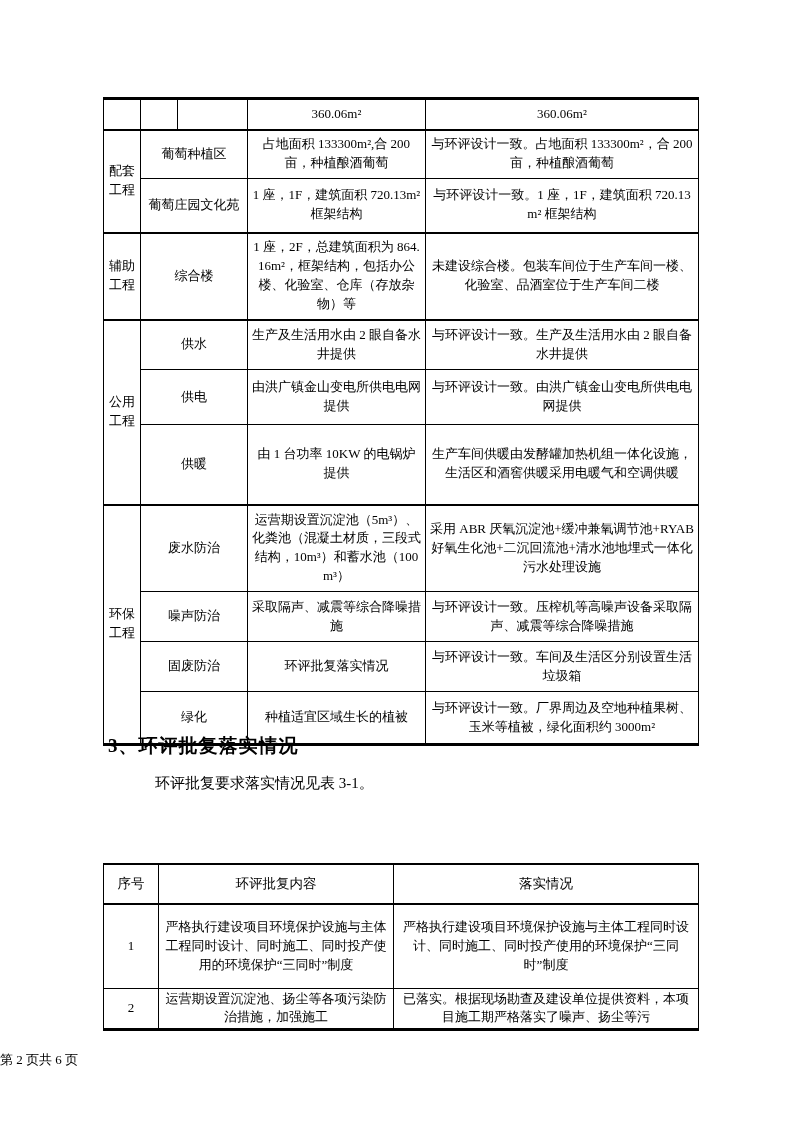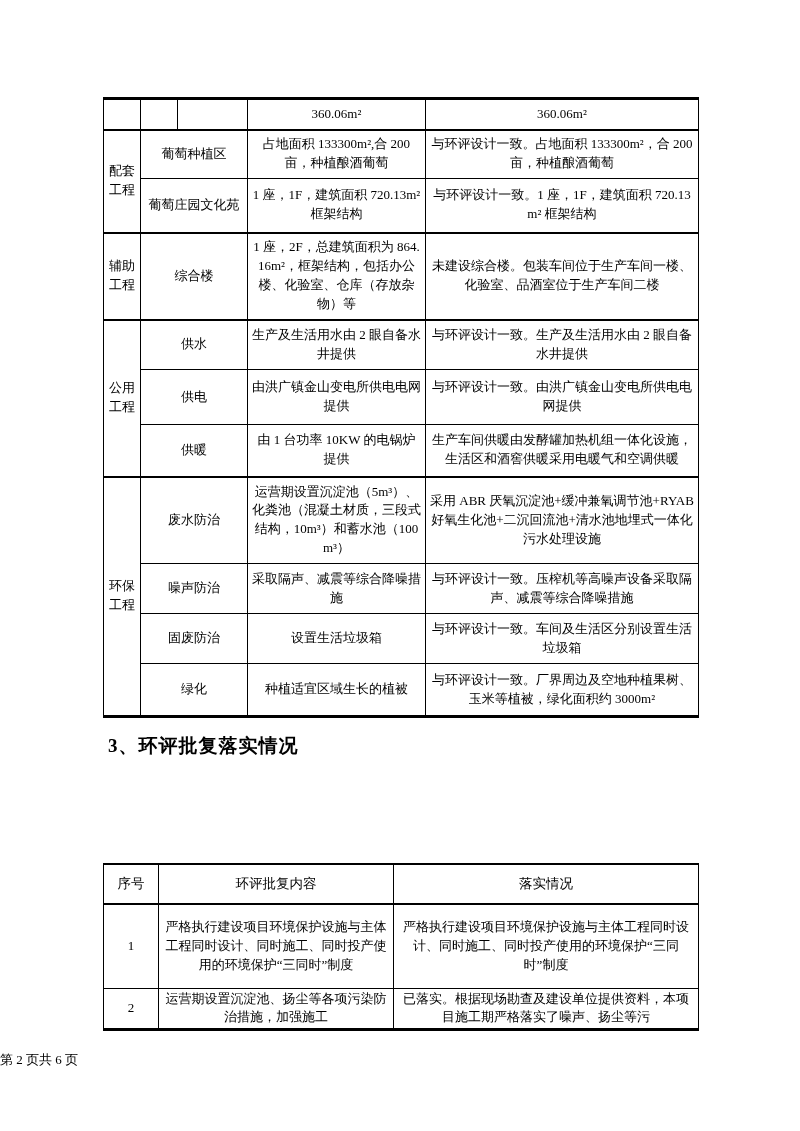--- a/index.html
+++ b/index.html
@@ -78,51 +78,52 @@
         <td class="cat" rowspan="3">公用工程</td>
         <td colspan="2">供水</td>
         <td>生产及生活用水由 2 眼自备水井提供</td>
         <td>与环评设计一致。生产及生活用水由 2 眼自备水井提供</td>
       </tr>
       <tr style="height:55px">
         <td colspan="2">供电</td>
         <td>由洪广镇金山变电所供电电网提供</td>
         <td>与环评设计一致。由洪广镇金山变电所供电电网提供</td>
       </tr>
-      <tr style="height:52px">
+      <tr style="height:80px">
         <td colspan="2">供暖</td>
         <td>由 1 台功率 10KW 的电锅炉提供</td>
         <td>生产车间供暖由发酵罐加热机组一体化设施，生活区和酒窖供暖采用电暖气和空调供暖</td>
       </tr>
 
       <tr class="sec" style="height:87px">
         <td class="cat" rowspan="4">环保工程</td>
         <td colspan="2">废水防治</td>
         <td>运营期设置沉淀池（5m³）、化粪池（混凝土材质，三段式结构，10m³）和蓄水池（100m³）</td>
         <td>采用 ABR 厌氧沉淀池+缓冲兼氧调节池+RYAB 好氧生化池+二沉回流池+清水池地埋式一体化污水处理设施</td>
       </tr>
       <tr style="height:50px">
         <td colspan="2">噪声防治</td>
         <td>采取隔声、减震等综合降噪措施</td>
         <td>与环评设计一致。压榨机等高噪声设备采取隔声、减震等综合降噪措施</td>
       </tr>
       <tr style="height:50px">
         <td colspan="2">固废防治</td>
-        <td>设置生活垃圾箱</td>
+        <td>环评批复落实情况</td>
         <td>与环评设计一致。车间及生活区分别设置生活垃圾箱</td>
       </tr>
       <tr style="height:53px">
         <td colspan="2">绿化</td>
         <td>种植适宜区域生长的植被</td>
         <td>与环评设计一致。厂界周边及空地种植果树、玉米等植被，绿化面积约 3000m²</td>
       </tr>
     </tbody>
   </table>
 
   <div class="h1">3、环评批复落实情况</div>
+  <div class="para">环评批复要求落实情况见表 3-1。</div>
 
   <table class="t31">
     <colgroup>
       <col style="width:55px">
         <col style="width:235px">
         <col style="width:305px">
     </colgroup>
     <thead>
       <tr style="height:40px">
         <th>序号</th>

